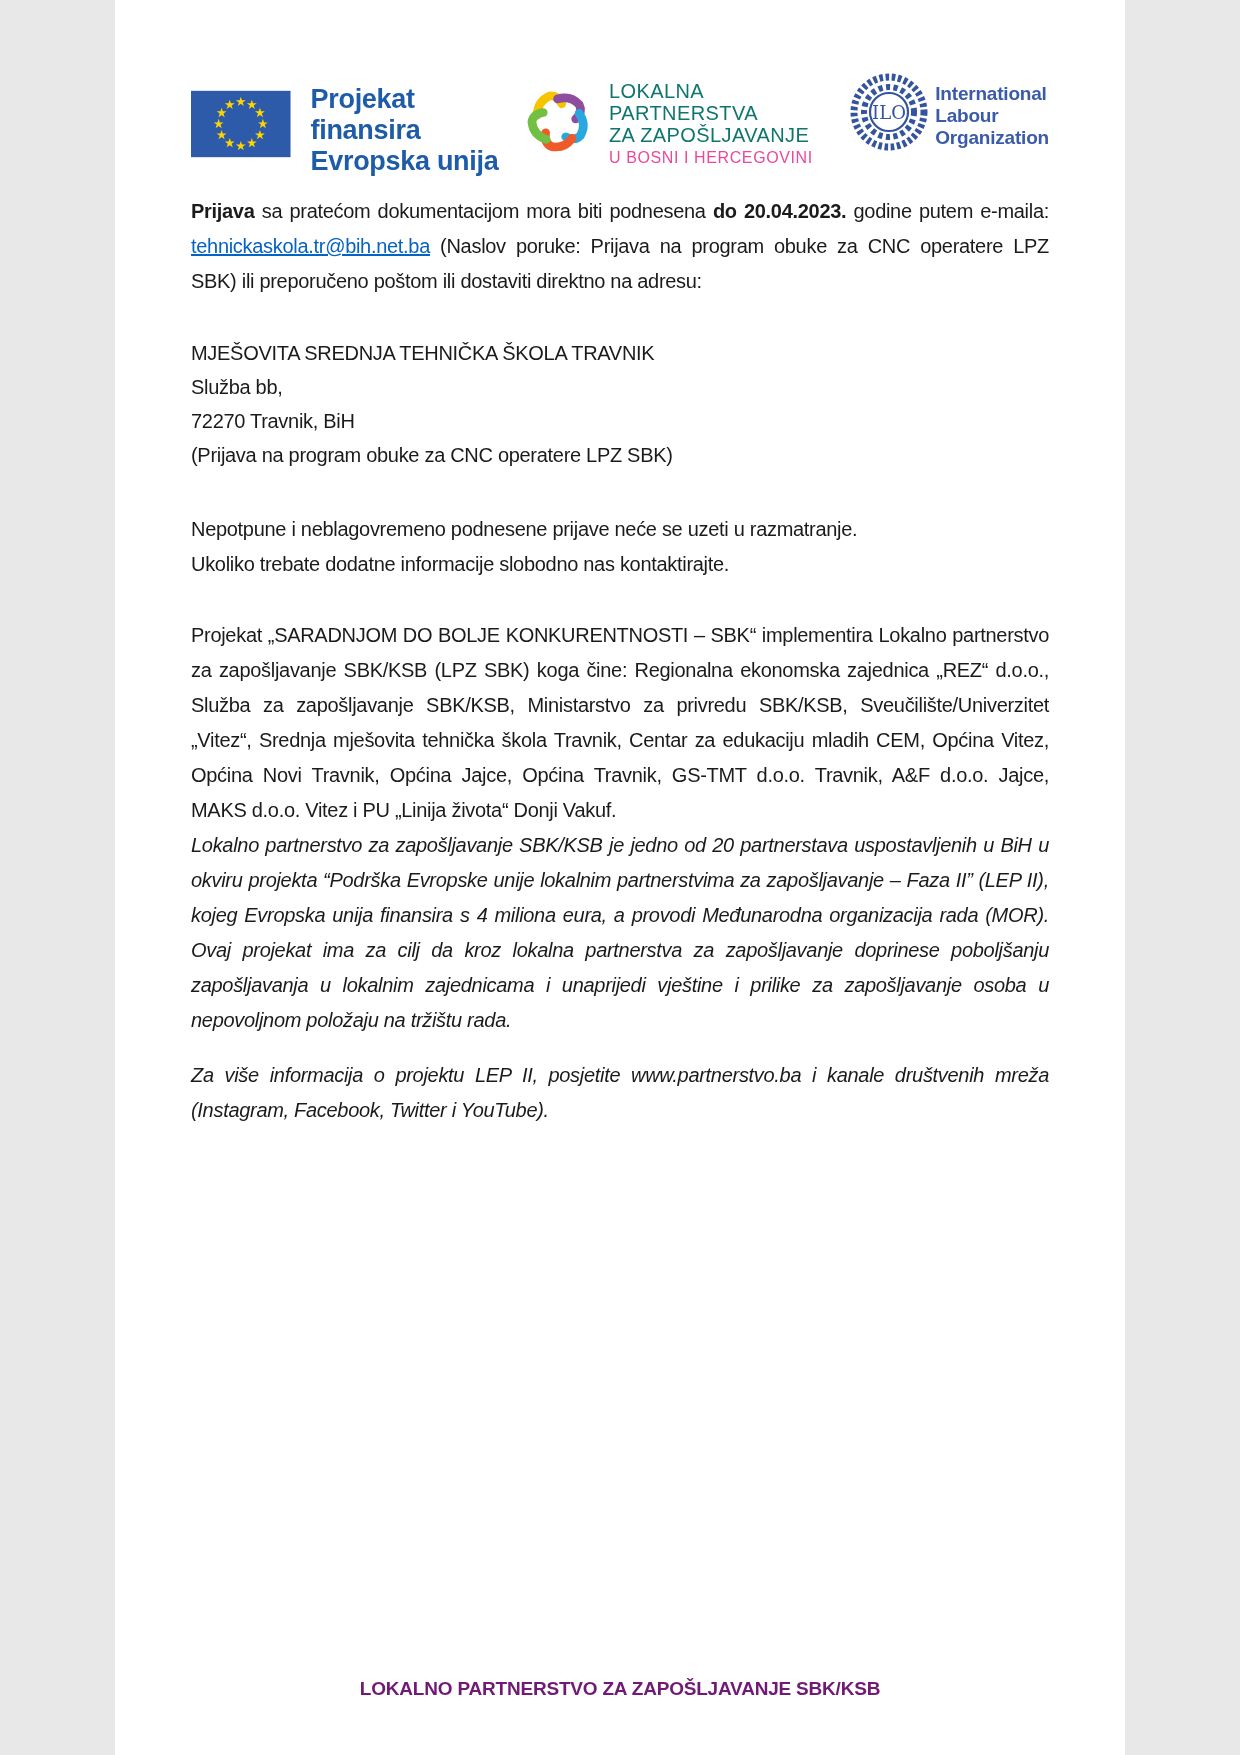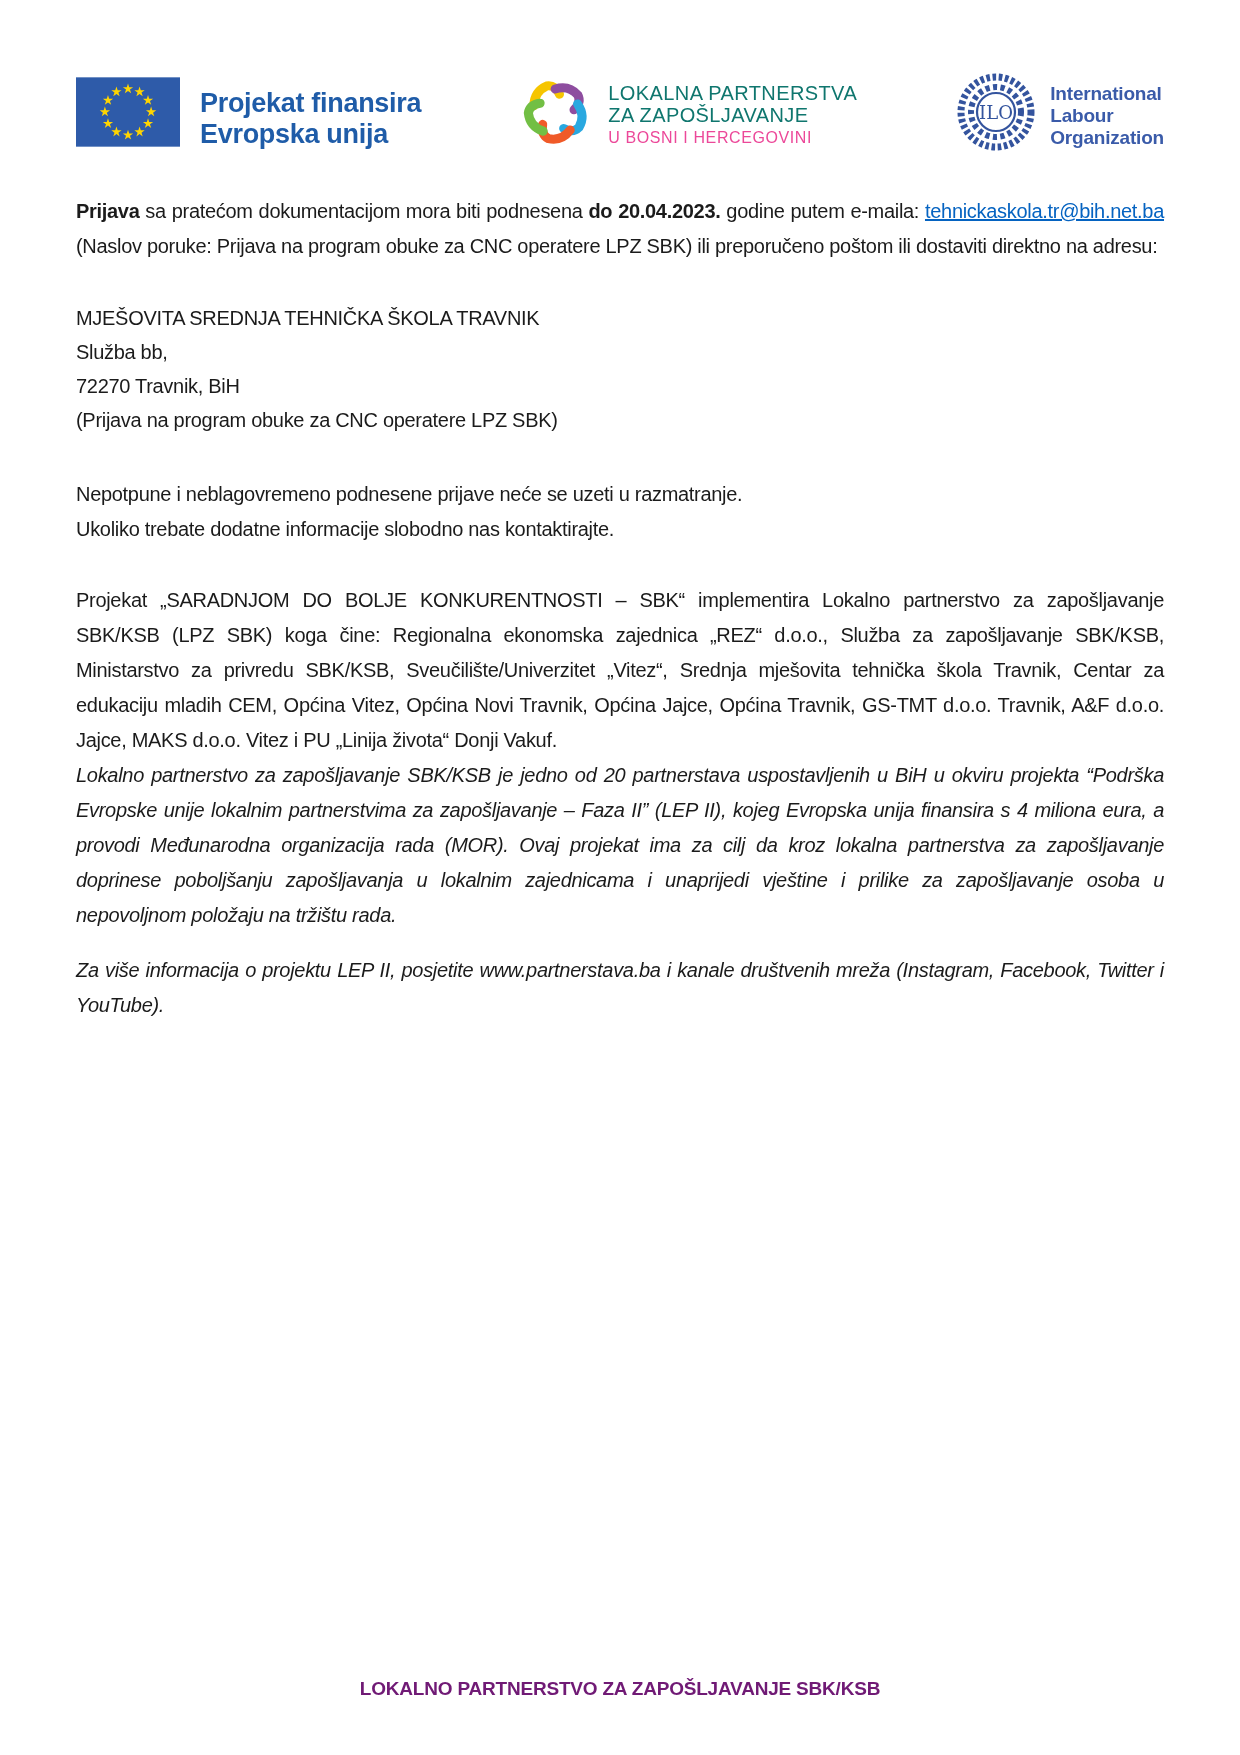--- a/index.html
+++ b/index.html
@@ -1,19 +1,19 @@
 <!DOCTYPE html>
 <html><head>
 <meta charset="utf-8">
 <style>
   * { margin:0; padding:0; box-sizing:border-box; }
   html,body { background:#e8e8e8; }
   .page {
     position:relative;
-    width:1240px; height:1755px;
+    width:1010px; height:1755px;
     margin:0 auto;
     background:#ffffff;
     font-family:"Liberation Sans", sans-serif;
     color:#1b1b1b;
     overflow:hidden;
   }
   .content { padding:70px 76px 0 76px; }
 
   
   .header-row {
@@ -30,21 +30,21 @@
     padding-top:14px;
   }
 
   .lpz-star { width:76px; height:76px; display:block; margin-top:4px; }
   .lpz-text { margin-left:14px; padding-top:10px; }
   .lpz-line { font-size:20px; line-height:22px; color:#0f766e; letter-spacing:0.4px; }
   .lpz-line3 { font-size:16px; line-height:20px; color:#ec4899; letter-spacing:0.6px; margin-top:2px; }
 
   .ilo-emblem { width:84px; height:84px; display:block; }
   .ilo-text {
-    margin-left:12px; padding-top:8px;
+    margin-left:4px; padding-top:8px;
     font-weight:bold; font-size:19px; line-height:22px;
     color:#3a5ba9; letter-spacing:-0.2px;
   }
 
   
   .para {
     font-size:20px; line-height:35px;
     text-align:justify; letter-spacing:-0.3px;
   }
   .p1 { margin-top:36px; }
@@ -151,18 +151,18 @@
 
     <div class="notes">
       <div>Nepotpune i neblagovremeno podnesene prijave neće se uzeti u razmatranje.</div>
       <div>Ukoliko trebate dodatne informacije slobodno nas kontaktirajte.</div>
     </div>
 
     <p class="para p2">Projekat „SARADNJOM DO BOLJE KONKURENTNOSTI – SBK“ implementira Lokalno partnerstvo za zapošljavanje SBK/KSB (LPZ SBK) koga čine: Regionalna ekonomska zajednica „REZ“ d.o.o., Služba za zapošljavanje SBK/KSB, Ministarstvo za privredu SBK/KSB, Sveučilište/Univerzitet „Vitez“, Srednja mješovita tehnička škola Travnik, Centar za edukaciju mladih CEM, Općina Vitez, Općina Novi Travnik, Općina Jajce, Općina Travnik, GS-TMT d.o.o. Travnik, A&amp;F d.o.o. Jajce, MAKS d.o.o. Vitez i PU „Linija života“ Donji Vakuf.</p>
 
     <p class="para italic p3">Lokalno partnerstvo za zapošljavanje SBK/KSB je jedno od 20 partnerstava uspostavljenih u BiH u okviru projekta “Podrška Evropske unije lokalnim partnerstvima za zapošljavanje – Faza II” (LEP II), kojeg Evropska unija finansira s 4 miliona eura, a provodi Međunarodna organizacija rada (MOR). Ovaj projekat ima za cilj da kroz lokalna partnerstva za zapošljavanje doprinese poboljšanju zapošljavanja u lokalnim zajednicama i unaprijedi vještine i prilike za zapošljavanje osoba u nepovoljnom položaju na tržištu rada.</p>
 
-    <p class="para italic p4">Za više informacija o projektu LEP II, posjetite www.partnerstava.ba i kanale društvenih mreža (Instagram, Facebook, Twitter i YouTube).</p>
+    <p class="para italic p4">Za više informacija o projektu LEP II, posjetite www.partnerstvo.ba i kanale društvenih mreža (Instagram, Facebook, Twitter i YouTube).</p>
 
   </div>
 
   <div class="footer">LOKALNO PARTNERSTVO ZA ZAPOŠLJAVANJE SBK/KSB</div>
 </div>
 
 </body></html>

